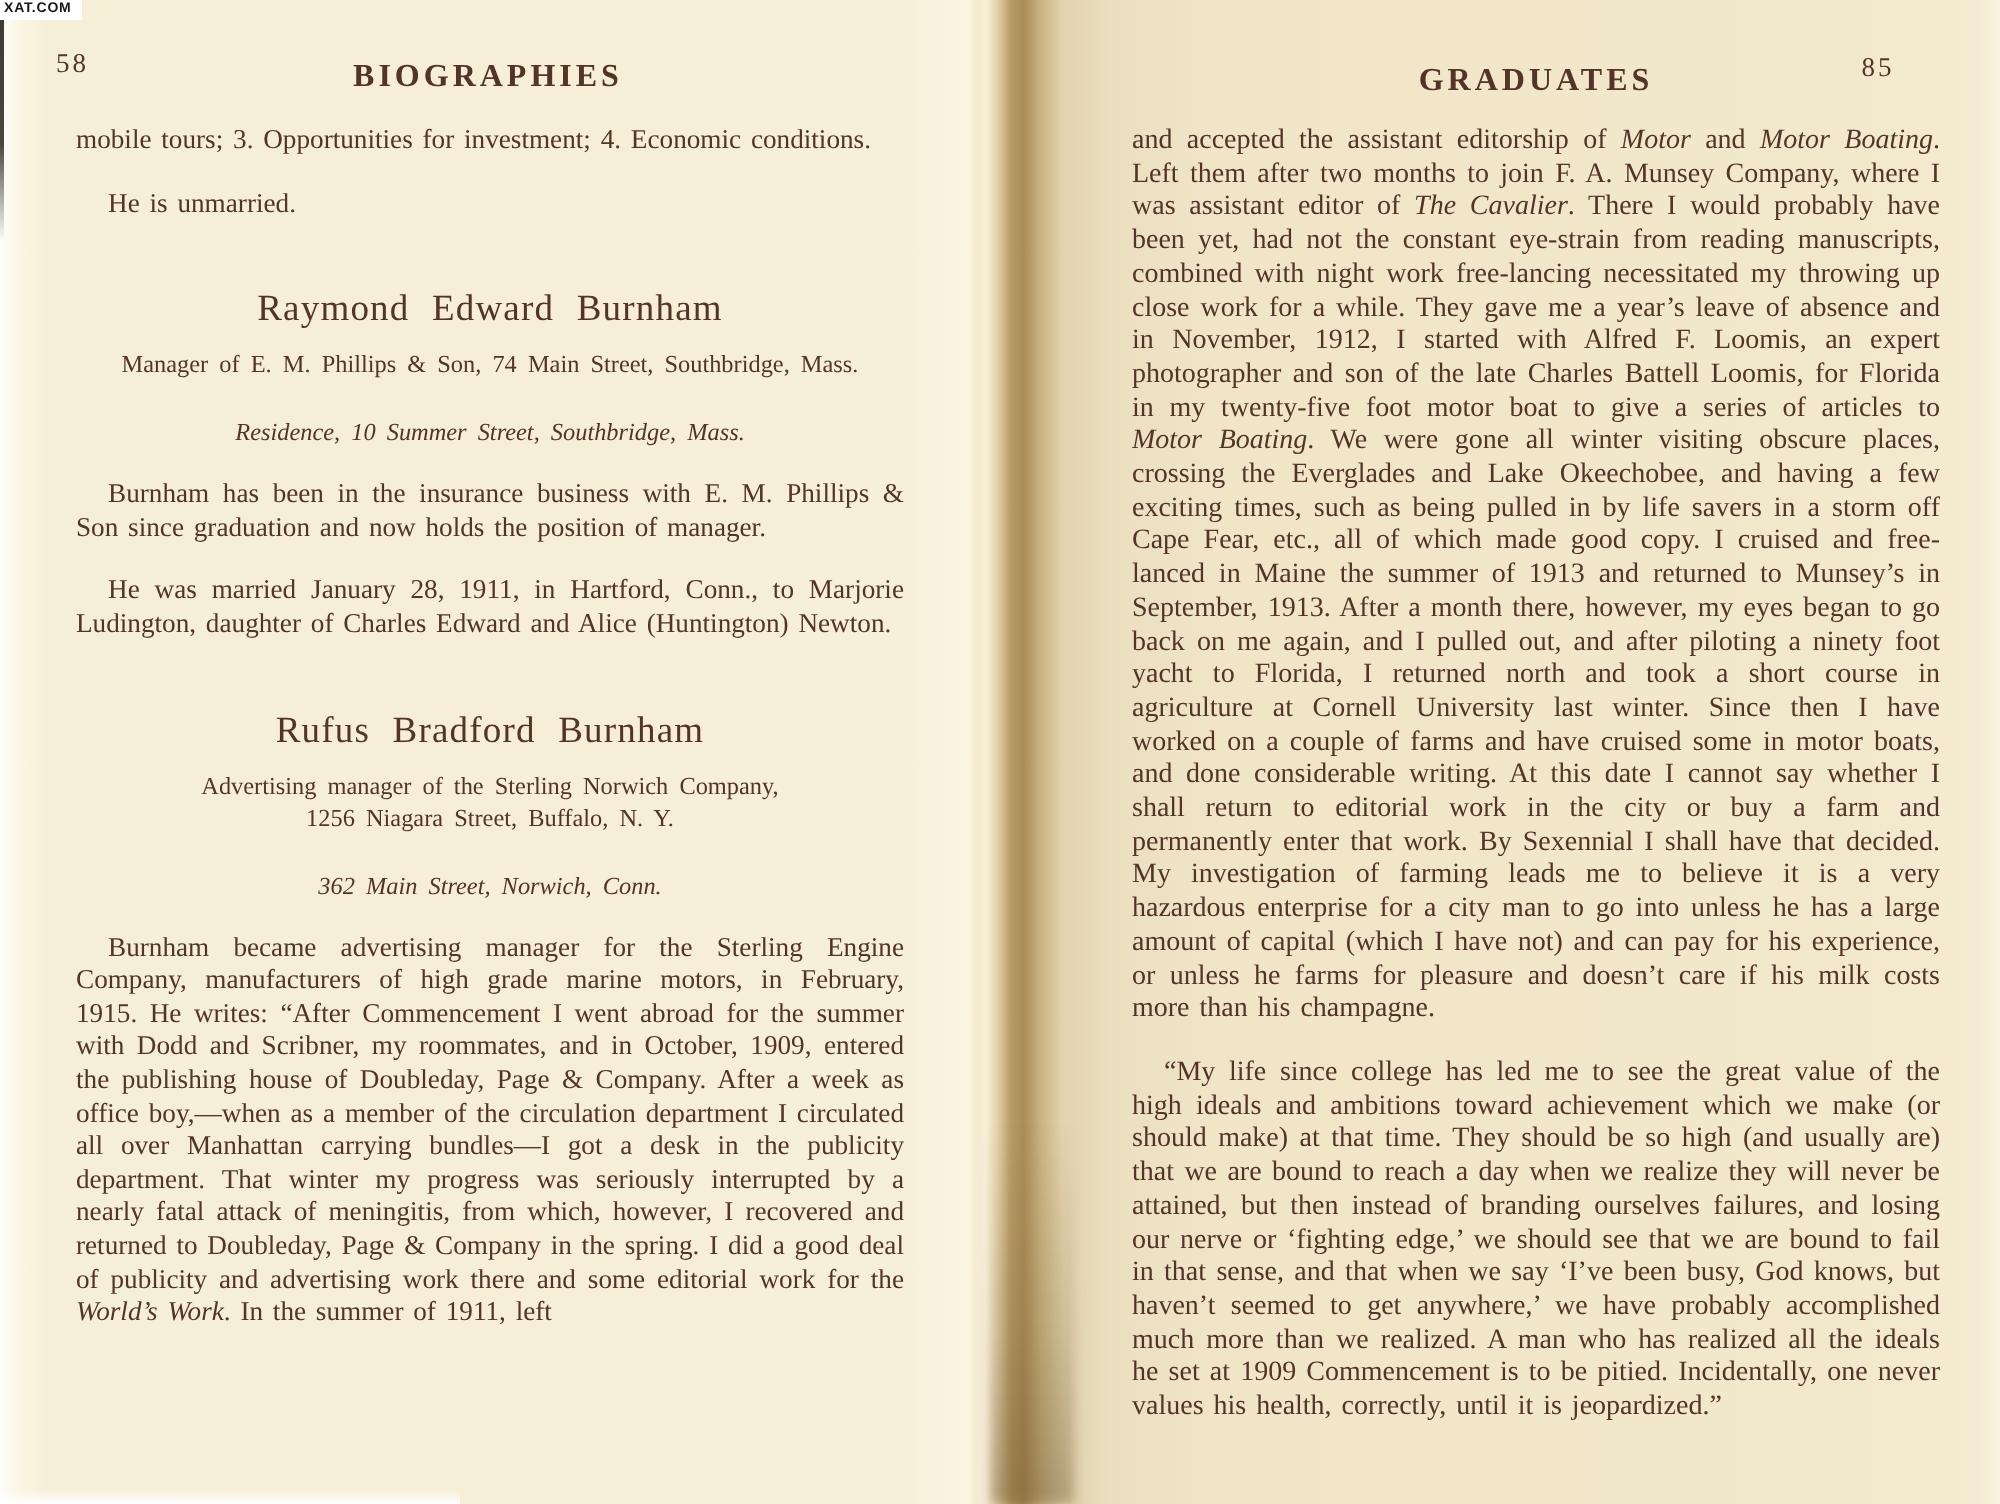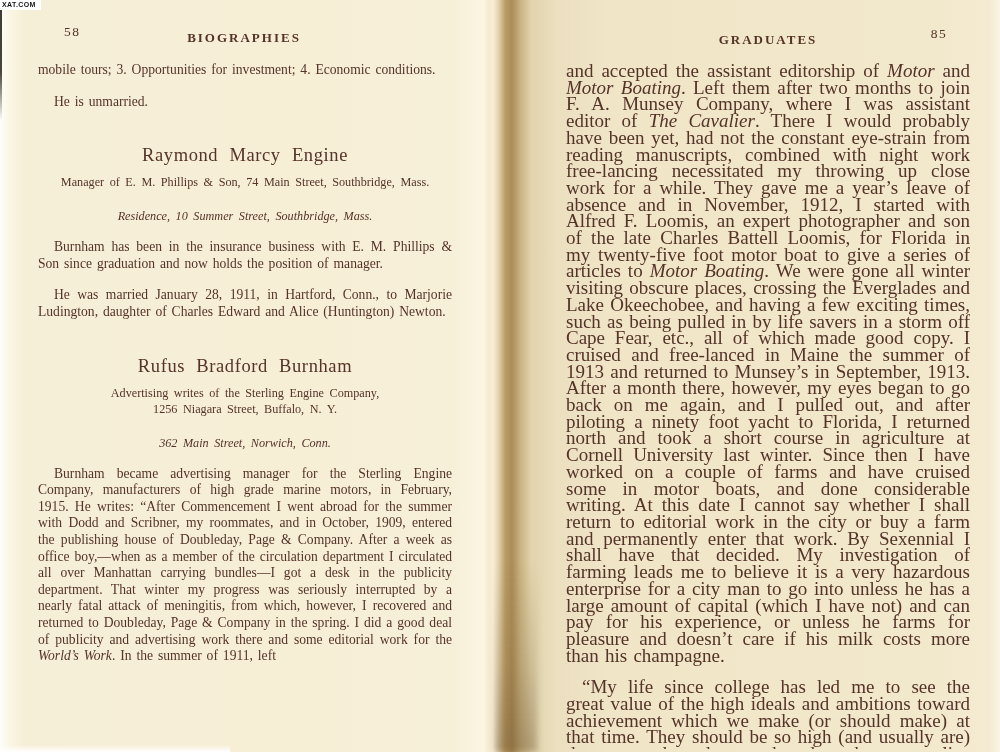--- a/index.html
+++ b/index.html
@@ -27,60 +27,60 @@
   .bottom-sliver{position:absolute;left:0;bottom:0;width:230px;height:7px;
     background:linear-gradient(0deg,#ffffff 0%,rgba(255,255,255,0) 100%);}
 
   .watermark{position:absolute;top:0;left:0;background:#ffffff;color:#161616;
     font-family:"Liberation Sans","DejaVu Sans",sans-serif;font-size:7px;font-weight:bold;
     letter-spacing:.4px;padding:1px 5px 2px 2px;}
 
   .ink{color:#543329;}
 
   .pagenum{position:absolute;font-size:13.5px;letter-spacing:1.5px;}
-  .pagenum-left{left:28px;top:24px;margin-left:36px;}
+  .pagenum-left{left:28px;top:24px;}
   .pagenum-right{left:918px;top:26px;width:42px;text-align:center;}
 
-  .running-head{position:absolute;text-align:center;font-size:13px;font-weight:bold;
+  .running-head{position:absolute;text-align:center;font-size:16px;font-weight:bold;
     letter-spacing:2px;}
   .running-head-left{left:38px;width:412px;top:30px;}
   .running-head-right{left:566px;width:404px;top:32px;}
 
   .page-body{position:absolute;top:0;overflow:hidden;}
   .page-body-left{left:38px;top:62px;width:414px;height:686px;
     font-size:13.6px;line-height:16.6px;}
   .page-body-right{left:566px;top:63px;width:404px;height:686px;
-    font-size:19px;line-height:16.7px;}
+    font-size:14px;line-height:16.7px;}
 
   .para{text-align:justify;word-spacing:1.5px;}
   .para.indent{text-indent:16px;margin-top:15px;}
   .para.spaced{margin-top:15px;}
   .heading{margin:33px 0 7px;text-align:center;font-size:18.5px;line-height:24px;
     letter-spacing:.6px;word-spacing:6px;}
   .subtitle{text-align:center;font-size:12.2px;line-height:16px;word-spacing:2.5px;}
   .subtitle-italic{text-align:center;font-style:italic;font-size:12.2px;line-height:16px;
     margin-top:18px;word-spacing:2.5px;}
 </style>
 </head>
 <body>
 
 <div class="spread">
 
   <div class="pagenum pagenum-left ink">58</div>
   <div class="running-head running-head-left ink">BIOGRAPHIES</div>
   <div class="page-body page-body-left ink">
       <div class="para"><span>mobile tours; 3. Opportunities for investment; 4. Economic conditions.</span></div>
       <div class="para indent"><span>He is unmarried.</span></div>
-      <div class="heading">Raymond Marcy Engine</div>
+      <div class="heading">Raymond Edward Burnham</div>
       <div class="subtitle">Manager of E. M. Phillips &amp; Son, 74 Main Street, Southbridge, Mass.</div>
       <div class="subtitle-italic">Residence, 10 Summer Street, Southbridge, Mass.</div>
       <div class="para indent spaced"><span>Burnham has been in the insurance business with E. M. Phillips &amp; Son since graduation and now holds the position of manager.</span></div>
       <div class="para indent"><span>He was married January 28, 1911, in Hartford, Conn., to Marjorie Ludington, daughter of Charles Edward and Alice (Huntington) Newton.</span></div>
       <div class="heading">Rufus Bradford Burnham</div>
-      <div class="subtitle">Advertising writes of the Sterling Engine Company,</div>
+      <div class="subtitle">Advertising manager of the Sterling Norwich Company,</div>
       <div class="subtitle">1256 Niagara Street, Buffalo, N. Y.</div>
       <div class="subtitle-italic">362 Main Street, Norwich, Conn.</div>
       <div class="para indent spaced"><span>Burnham became advertising manager for the Sterling Engine Company, manufacturers of high grade marine motors, in February, 1915.  He writes: “After Commencement I went abroad for the summer with Dodd and Scribner, my roommates, and in October, 1909, entered the publishing house of Doubleday, Page &amp; Company.  After a week as office boy,—when as a member of the circulation department I circulated all over Manhattan carrying bundles—I got a desk in the publicity department.  That winter my progress was seriously interrupted by a nearly fatal attack of meningitis, from which, however, I recovered and returned to Doubleday, Page &amp; Company in the spring.  I did a good deal of publicity and advertising work there and some editorial work for the </span><i>World’s Work</i><span>.  In the summer of 1911, left</span></div>
     </div>
 
   <div class="gutter"></div>
   <div class="gutter-bottom"></div>
 
   <div class="running-head running-head-right ink">GRADUATES</div>
   <div class="pagenum pagenum-right ink">85</div>

